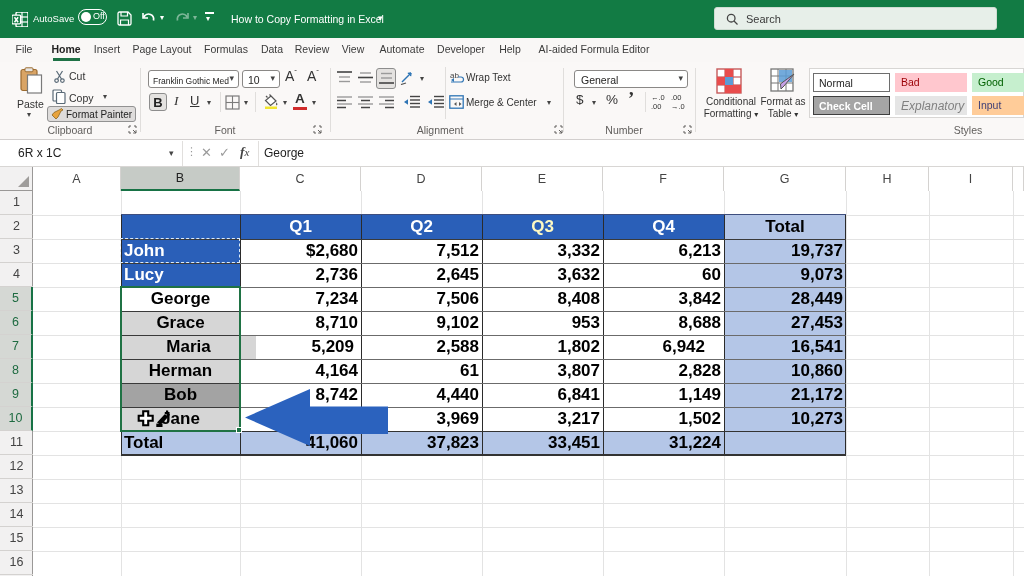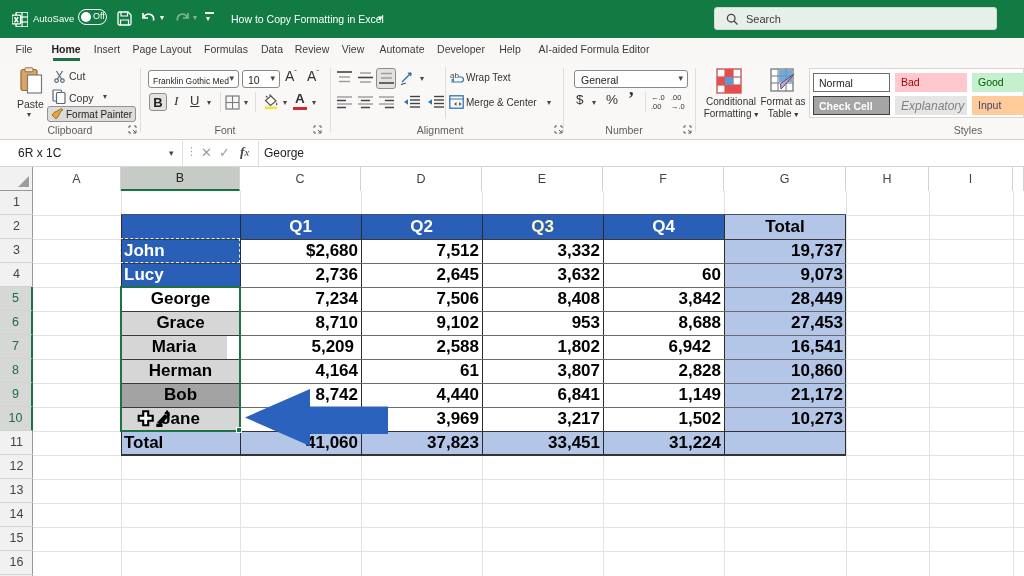--- a/index.html
+++ b/index.html
@@ -379,44 +379,45 @@
     <div class="cell" style="left:121px;top:48px;width:119px;height:24px;background:#2A5FB8;text-align:right;padding-right:3px;"></div>
     <div class="cell" style="left:240px;top:48px;width:121px;height:24px;background:#2A5FB8;color:#fff;text-align:center;">Q1</div>
     <div class="cell" style="left:361px;top:48px;width:121px;height:24px;background:#2A5FB8;color:#fff;text-align:center;">Q2</div>
     <div class="cell" style="left:482px;top:48px;width:121px;height:24px;background:#2A5FB8;color:#fef9c3;text-align:center;">Q3</div>
     <div class="cell" style="left:603px;top:48px;width:121px;height:24px;background:#2A5FB8;color:#fff;text-align:center;">Q4</div>
     <div class="cell" style="left:724px;top:48px;width:122px;height:24px;background:#B4C6E7;text-align:center;">Total</div>
     <div class="cell" style="left:121px;top:72px;width:119px;height:24px;background:#2A5FB8;color:#fff;padding-left:3px;">John</div>
     <div class="cell" style="left:240px;top:72px;width:121px;height:24px;text-align:right;padding-right:3px;">$2,680</div>
     <div class="cell" style="left:361px;top:72px;width:121px;height:24px;text-align:right;padding-right:3px;">7,512</div>
     <div class="cell" style="left:482px;top:72px;width:121px;height:24px;text-align:right;padding-right:3px;">3,332</div>
+    <div class="cell" style="left:603px;top:72px;width:121px;height:24px;text-align:right;padding-right:3px;">6,213</div>
     <div class="cell" style="left:724px;top:72px;width:122px;height:24px;background:#B4C6E7;text-align:right;padding-right:3px;">19,737</div>
     <div class="cell" style="left:121px;top:96px;width:119px;height:24px;background:#2A5FB8;color:#fff;padding-left:3px;">Lucy</div>
     <div class="cell" style="left:240px;top:96px;width:121px;height:24px;text-align:right;padding-right:3px;">2,736</div>
     <div class="cell" style="left:361px;top:96px;width:121px;height:24px;text-align:right;padding-right:3px;">2,645</div>
     <div class="cell" style="left:482px;top:96px;width:121px;height:24px;text-align:right;padding-right:3px;">3,632</div>
     <div class="cell" style="left:603px;top:96px;width:121px;height:24px;text-align:right;padding-right:3px;">60</div>
     <div class="cell" style="left:724px;top:96px;width:122px;height:24px;background:#B4C6E7;text-align:right;padding-right:3px;">9,073</div>
     <div class="cell" style="left:121px;top:120px;width:119px;height:24px;background:#fff;text-align:center;">George</div>
     <div class="cell" style="left:240px;top:120px;width:121px;height:24px;text-align:right;padding-right:3px;">7,234</div>
     <div class="cell" style="left:361px;top:120px;width:121px;height:24px;text-align:right;padding-right:3px;">7,506</div>
     <div class="cell" style="left:482px;top:120px;width:121px;height:24px;text-align:right;padding-right:3px;">8,408</div>
     <div class="cell" style="left:603px;top:120px;width:121px;height:24px;text-align:right;padding-right:3px;">3,842</div>
     <div class="cell" style="left:724px;top:120px;width:122px;height:24px;background:#B4C6E7;text-align:right;padding-right:3px;">28,449</div>
     <div class="cell" style="left:121px;top:144px;width:119px;height:24px;background:#D6D6D6;text-align:center;">Grace</div>
     <div class="cell" style="left:240px;top:144px;width:121px;height:24px;text-align:right;padding-right:3px;">8,710</div>
     <div class="cell" style="left:361px;top:144px;width:121px;height:24px;text-align:right;padding-right:3px;">9,102</div>
     <div class="cell" style="left:482px;top:144px;width:121px;height:24px;text-align:right;padding-right:3px;">953</div>
     <div class="cell" style="left:603px;top:144px;width:121px;height:24px;text-align:right;padding-right:3px;">8,688</div>
     <div class="cell" style="left:724px;top:144px;width:122px;height:24px;background:#B4C6E7;text-align:right;padding-right:3px;">27,453</div>
-    <div class="cell" style="left:121px;top:168px;width:106px;height:24px;background:#D6D6D6;text-align:center;">Maria</div>
+    <div class="cell" style="left:121px;top:168px;width:135px;height:24px;background:#D6D6D6;text-align:center;">Maria</div>
     <div class="cell" style="left:236px;top:168px;width:121px;height:24px;text-align:right;padding-right:3px;">5,209</div>
     <div class="cell" style="left:361px;top:168px;width:121px;height:24px;text-align:right;padding-right:3px;">2,588</div>
     <div class="cell" style="left:482px;top:168px;width:121px;height:24px;text-align:right;padding-right:3px;">1,802</div>
-    <div class="cell" style="left:603px;top:168px;width:121px;height:24px;text-align:right;padding-right:13px;">6,942</div>
+    <div class="cell" style="left:603px;top:168px;width:121px;height:24px;text-align:right;padding-right:19px;">6,942</div>
     <div class="cell" style="left:724px;top:168px;width:122px;height:24px;background:#B4C6E7;text-align:right;padding-right:3px;">16,541</div>
     <div class="cell" style="left:121px;top:192px;width:119px;height:24px;background:#D6D6D6;text-align:center;">Herman</div>
     <div class="cell" style="left:240px;top:192px;width:121px;height:24px;text-align:right;padding-right:3px;">4,164</div>
     <div class="cell" style="left:361px;top:192px;width:121px;height:24px;text-align:right;padding-right:3px;">61</div>
     <div class="cell" style="left:482px;top:192px;width:121px;height:24px;text-align:right;padding-right:3px;">3,807</div>
     <div class="cell" style="left:603px;top:192px;width:121px;height:24px;text-align:right;padding-right:3px;">2,828</div>
     <div class="cell" style="left:724px;top:192px;width:122px;height:24px;background:#B4C6E7;text-align:right;padding-right:3px;">10,860</div>
     <div class="cell" style="left:121px;top:216px;width:119px;height:24px;background:#a3a3a3;text-align:center;">Bob</div>
     <div class="cell" style="left:240px;top:216px;width:121px;height:24px;text-align:right;padding-right:3px;">8,742</div>
     <div class="cell" style="left:361px;top:216px;width:121px;height:24px;text-align:right;padding-right:3px;">4,440</div>

